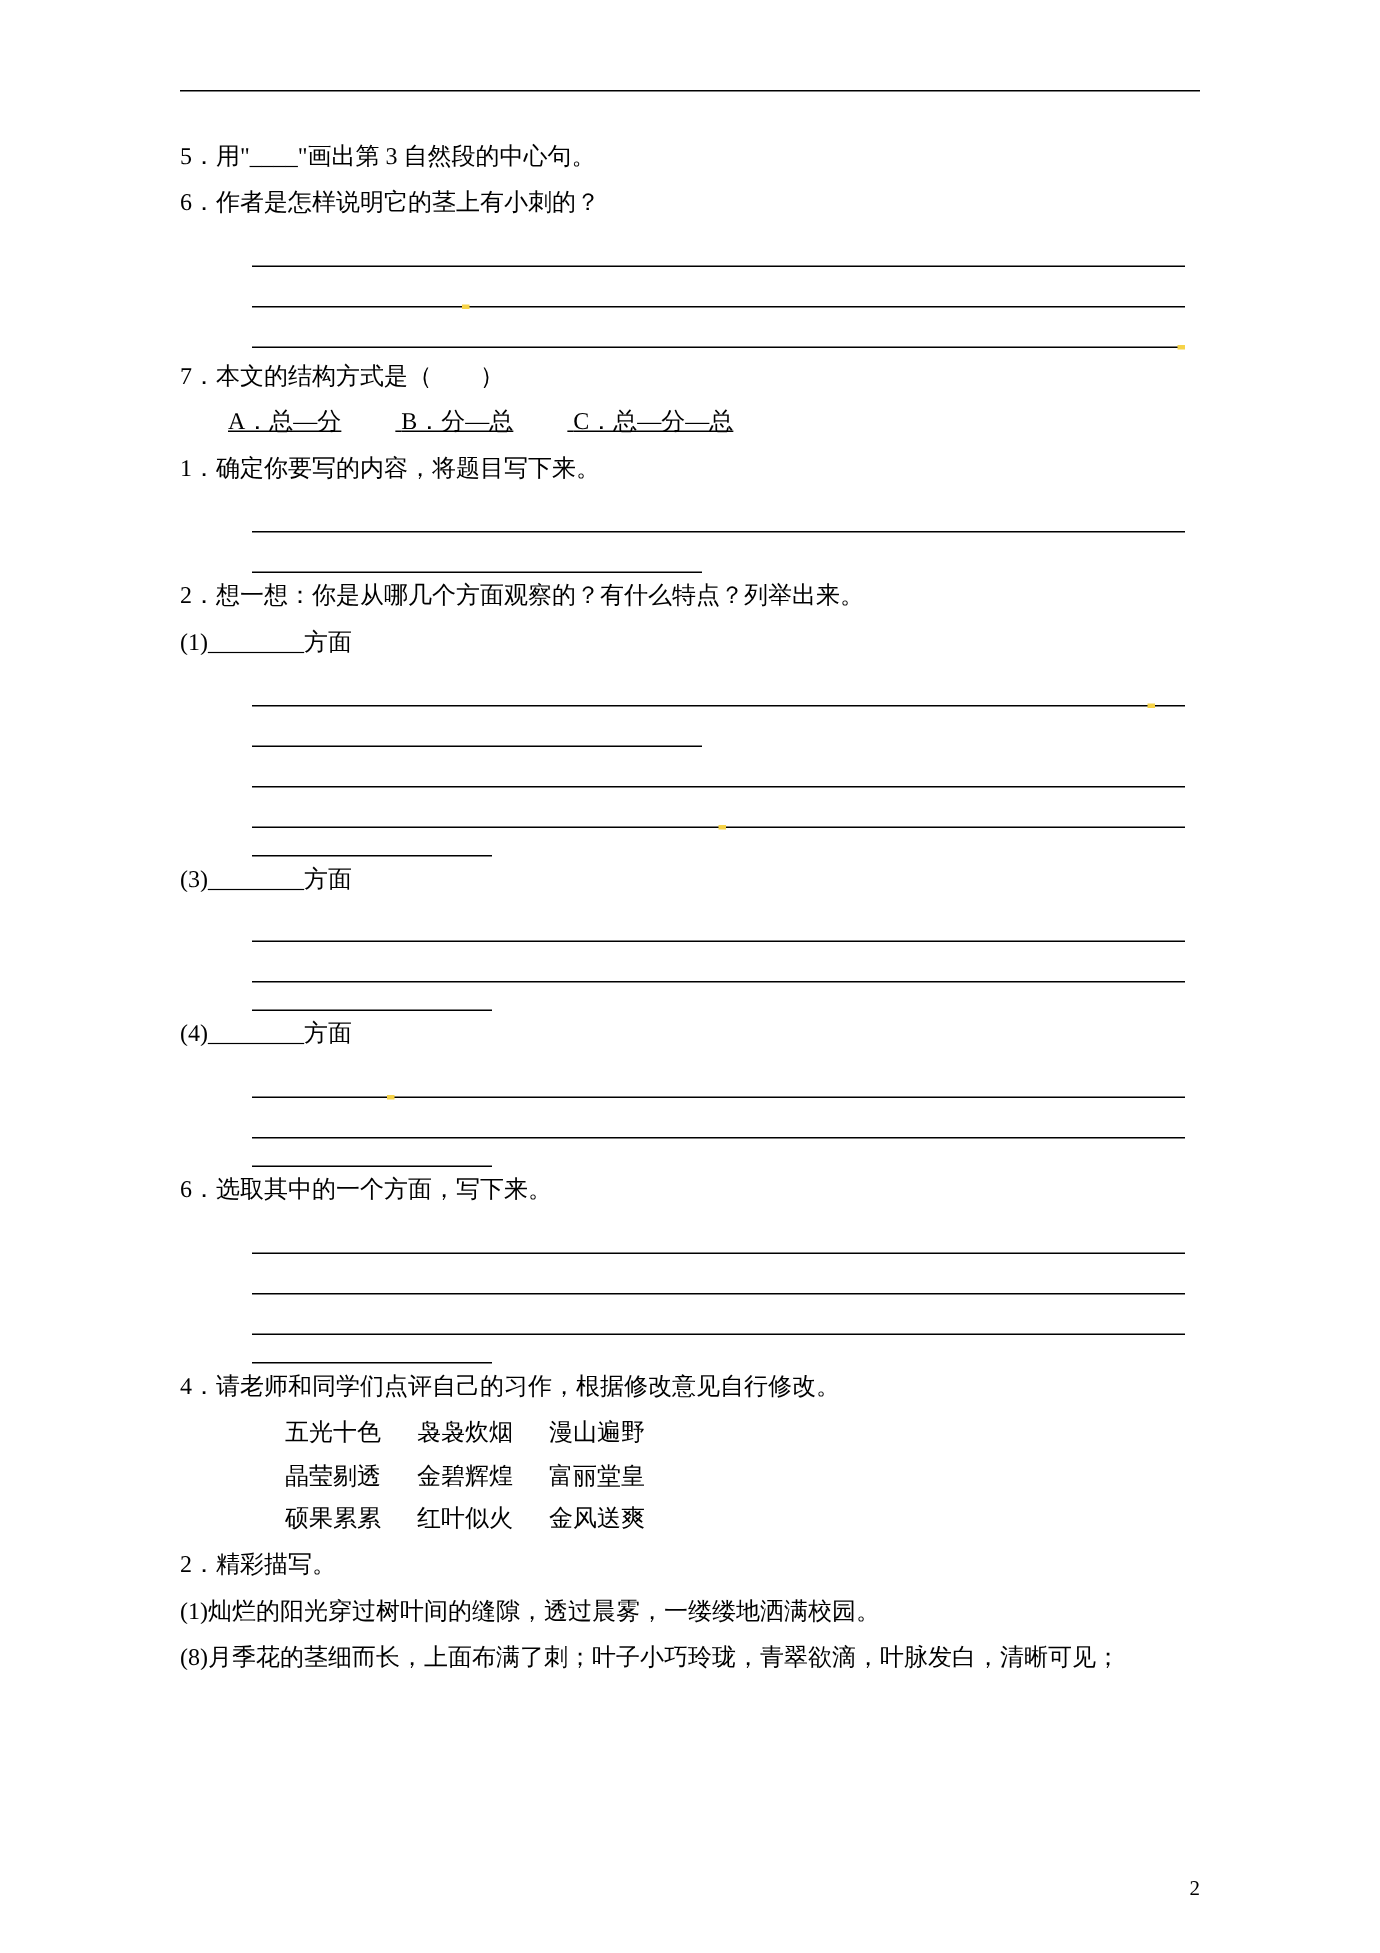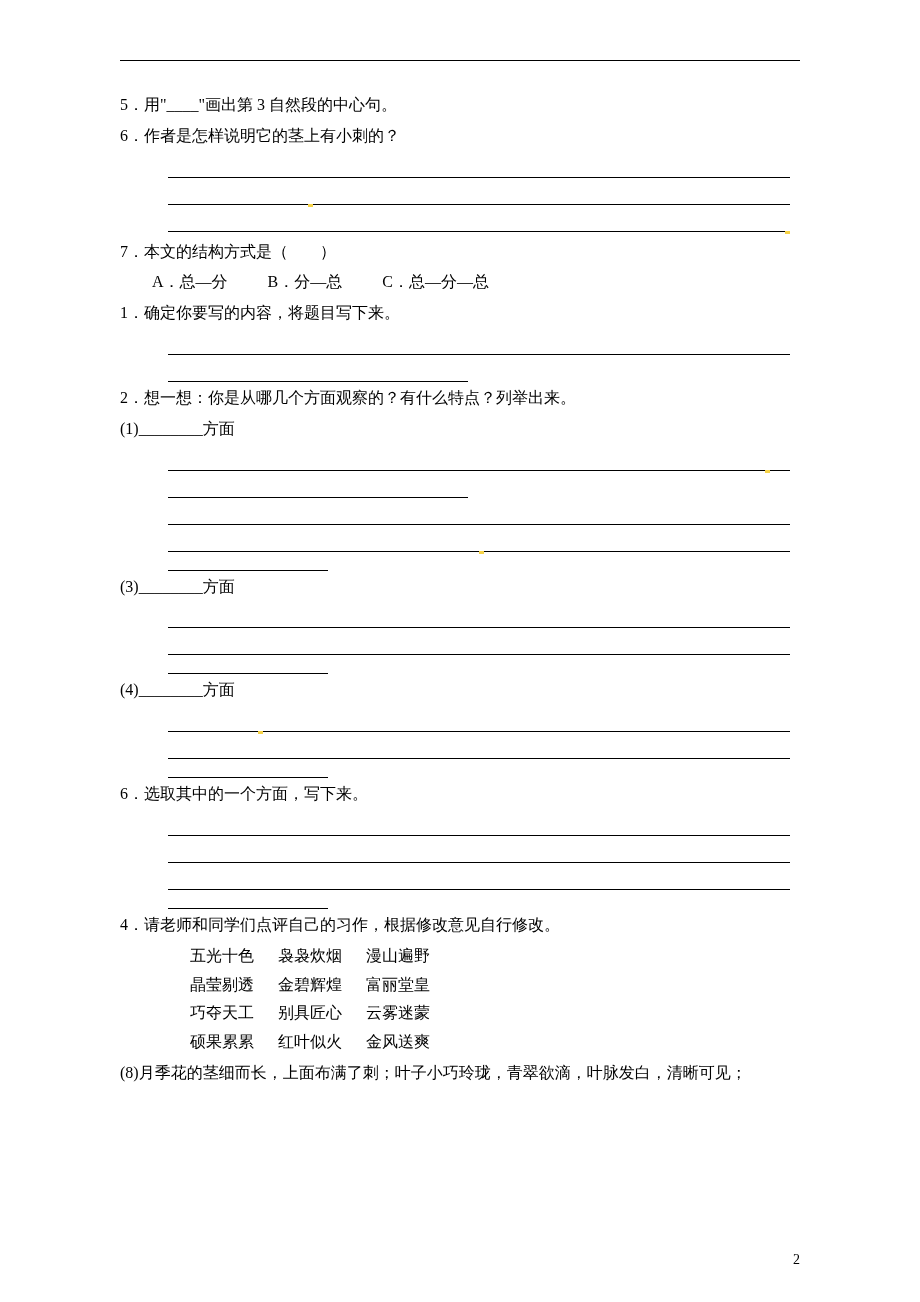--- a/index.html
+++ b/index.html
@@ -20,20 +20,21 @@
   }
   .top-rule {
     border-top: 1.5px solid #000;
     margin-bottom: 30px;
   }
   .line {
     margin: 2px 0;
   }
   .indent2 {
     padding-left: 32px;
+    text-decoration: underline;
   }
   .underline-row {
     display: block;
     border-bottom: 1px solid #000;
     height: 20px;
     margin-left: 48px;
     margin-right: 10px;
     margin-top: 6px;
   }
   .underline-row-short {
@@ -141,26 +142,23 @@
     <span class="w">五光十色</span>
     <span class="w">袅袅炊烟</span>
     <span class="w">漫山遍野</span>
   </div>
   <div class="vocab-row">
     <span class="w">晶莹剔透</span>
     <span class="w">金碧辉煌</span>
     <span class="w">富丽堂皇</span>
   </div>
   <div class="vocab-row">
-    <span class="w">巧夺天工</span>
-    <span class="w">别具匠心</span>
-    <span class="w">云雾迷蒙</span>
-  </div>
-  <div class="vocab-row">
     <span class="w">硕果累累</span>
     <span class="w">红叶似火</span>
     <span class="w">金风送爽</span>
   </div>
 
+  <div class="line">2．精彩描写。</div>
+  <div class="line">(1)灿烂的阳光穿过树叶间的缝隙，透过晨雾，一缕缕地洒满校园。</div>
   <div class="line">(8)月季花的茎细而长，上面布满了刺；叶子小巧玲珑，青翠欲滴，叶脉发白，清晰可见；</div>
 
   <div class="page-num">2</div>
 </div>
 
 </body></html>

